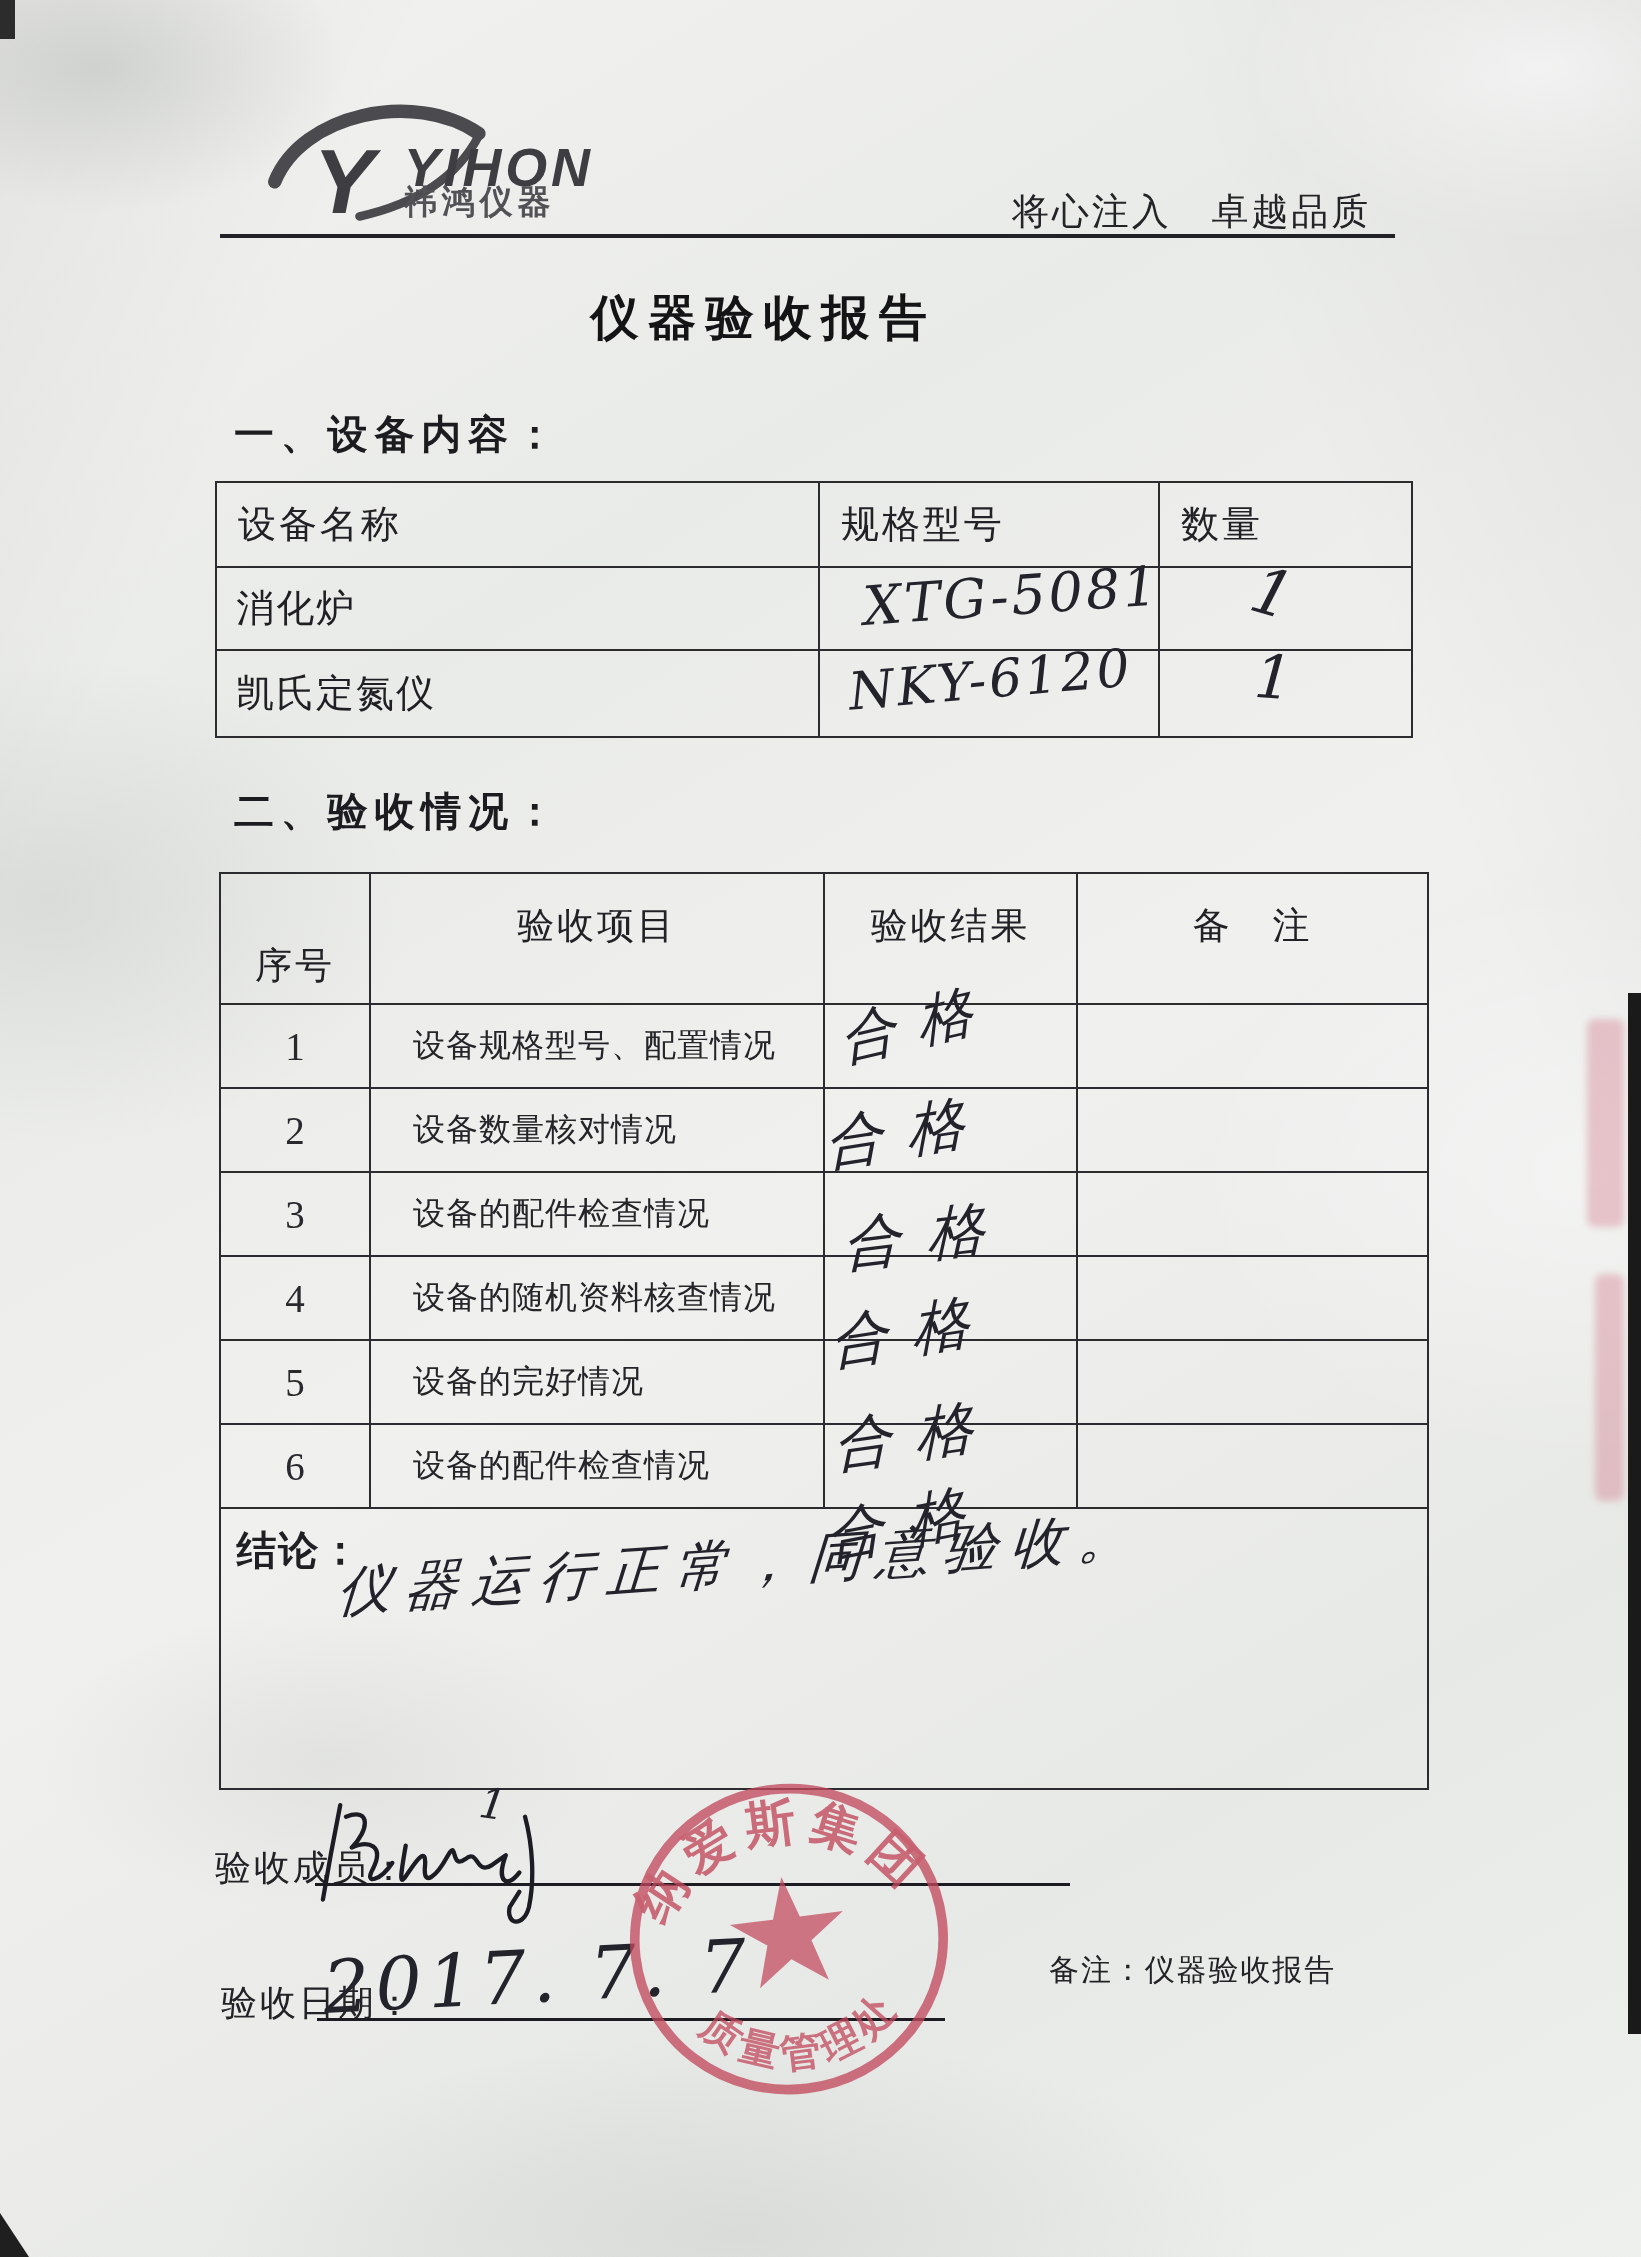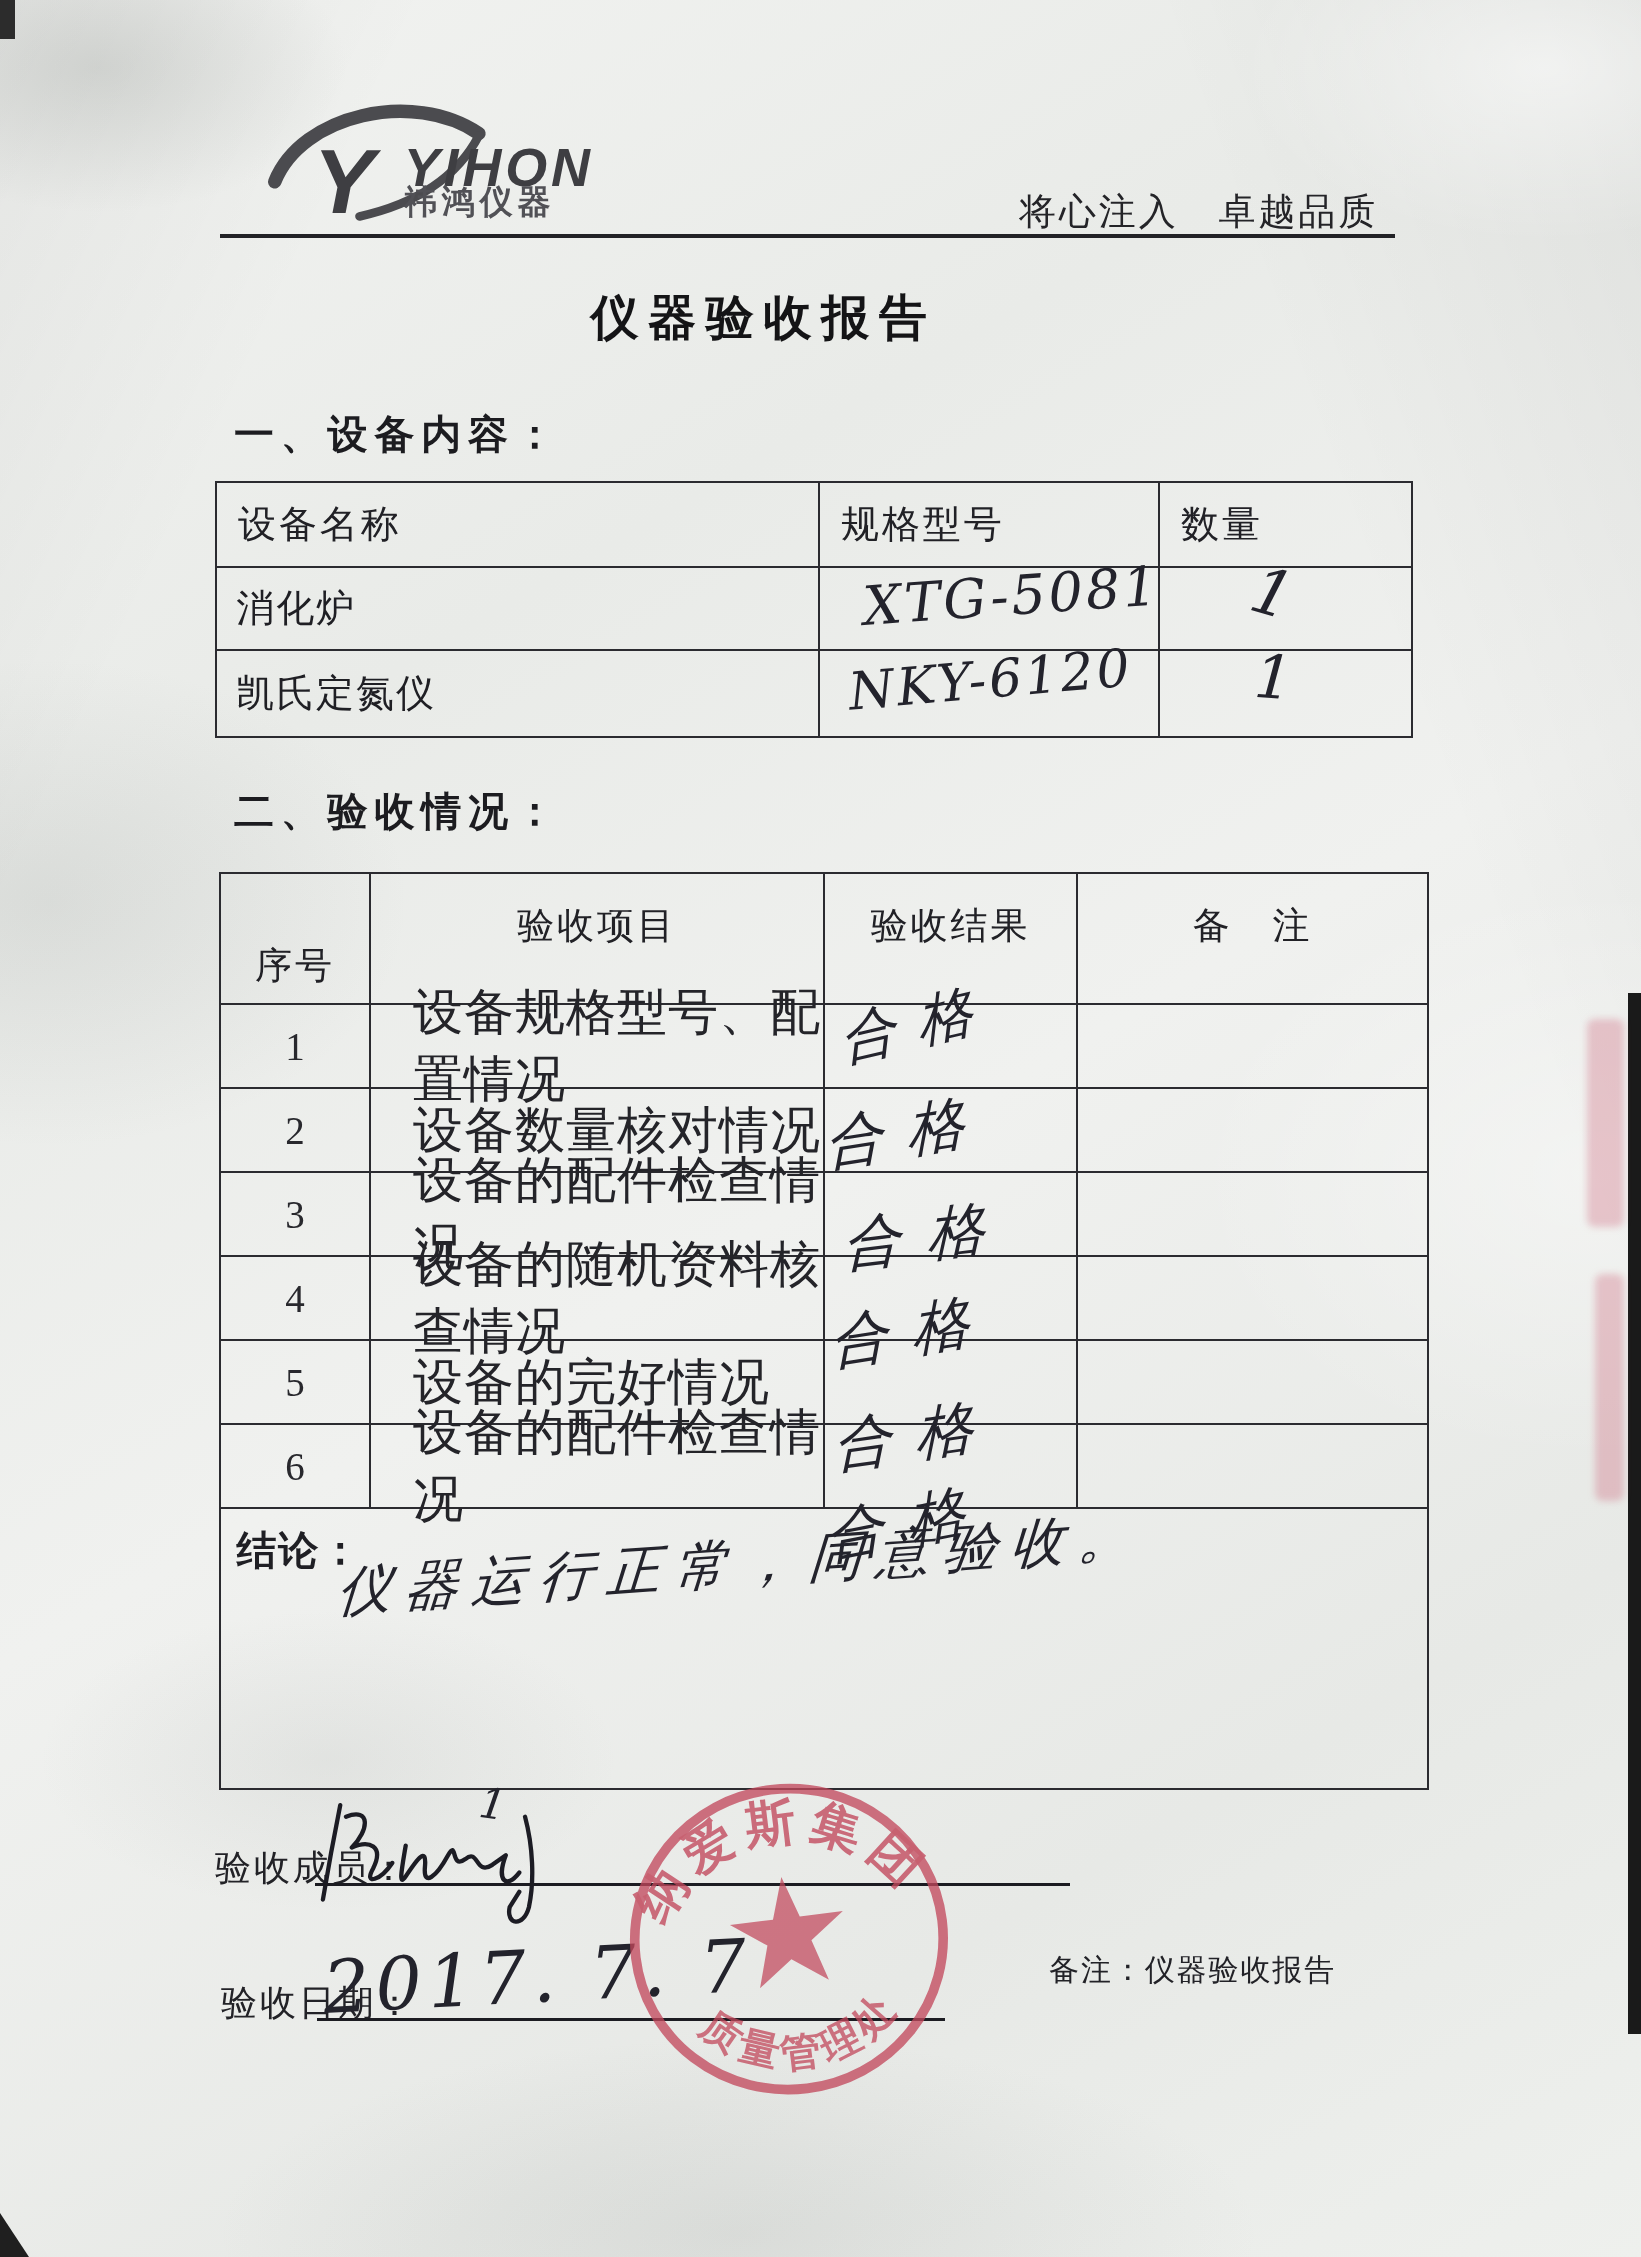--- a/index.html
+++ b/index.html
@@ -19,21 +19,21 @@
       radial-gradient(869px 328px at 45% 99%, rgba(135,140,137,.16), transparent 60%),
       radial-gradient(483px 251px at 20% 78%, rgba(140,145,142,.12), transparent 60%),
       linear-gradient(115deg, rgba(0,0,0,.05) 0%, transparent 16%),
       linear-gradient(250deg, rgba(0,0,0,.05) 0%, transparent 20%);
   }
   .abs{position:absolute;}
   
   .logo-svg{left:259px;top:97px;width:357px;height:130px;}
   .logo-sub{left:404px;top:180px;font-family:"Liberation Sans",sans-serif;font-size:33px;
     font-weight:bold;color:#515156;letter-spacing:4.8px;}
-  .slogan{left:1012px;top:187px;font-size:37px;letter-spacing:2.9px;color:#242428;margin-left:7px;}
+  .slogan{left:1012px;top:187px;font-size:37px;letter-spacing:2.9px;color:#242428;}
   .rule{left:220px;top:234px;width:1175px;height:3.9px;background:#222226;}
   .title{left:0;top:286px;width:1527px;text-align:center;
     font-family:"Liberation Sans",sans-serif;font-weight:bold;font-size:48px;letter-spacing:9.7px;color:#141416;}
   .sec-h{font-size:40px;font-weight:bold;letter-spacing:6.8px;color:#1c1c20;}
   .sec1{left:234px;top:407px;}
   .sec2{left:234px;top:784px;}
   
   .tbl{border:2.9px solid #2b2b30;display:grid;background:transparent;}
   .cell{border-right:2.9px solid #2b2b30;border-bottom:2.9px solid #2b2b30;box-sizing:border-box;
     display:flex;align-items:center;}
@@ -41,21 +41,21 @@
   .t1{left:215px;top:481px;width:1194px;height:253px;
     grid-template-columns:603px 340px 1fr;grid-template-rows:85px 83px 1fr;}
   .t1 .hd{font-size:38px;color:#212126;padding-left:21px;letter-spacing:2.9px;}
   .t1 .nm{font-family:"Liberation Sans",sans-serif;font-size:38px;padding-left:19.3px;letter-spacing:1.9px;}
   .t2{left:219px;top:872px;width:1206px;height:914px;
     grid-template-columns:150px 454px 253px 1fr;grid-template-rows:131px repeat(6,84px) 1fr;}
   .t2 .hd{font-family:"Liberation Sans",sans-serif;font-size:37px;letter-spacing:2.9px;color:#212126;}
   .hd-no{align-items:flex-end;justify-content:center;padding-bottom:11.6px;}
   .hd-top{align-items:flex-start;justify-content:center;padding-top:27px;}
   .t2 .num{justify-content:center;font-size:39px;color:#28282d;}
-  .t2 .item{font-family:"Liberation Sans",sans-serif;font-size:50px;padding-left:42px;letter-spacing:1px;color:#242429;}
+  .t2 .item{font-family:"Liberation Sans",sans-serif;font-size:32px;padding-left:42px;letter-spacing:1px;color:#242429;}
   .concl{grid-column:1/-1;align-items:flex-start;padding:13.5px 0 0 15.4px;
     font-family:"Liberation Sans",sans-serif;font-weight:bold;font-size:40px;letter-spacing:1.9px;}
   
   .hand{color:#23232c;font-style:italic;white-space:nowrap;transform-origin:left top;}
   .hand-lat{font-family:"DejaVu Serif",serif;}
   .hand-cjk{font-family:"Liberation Serif",serif;}
   .sig-line{height:2.9px;background:#1c1c22;}
   
   .flabel{font-size:36px;letter-spacing:2.9px;color:#222227;}
   .note{left:1049px;top:1950px;font-size:30px;letter-spacing:1.9px;color:#222227;}

